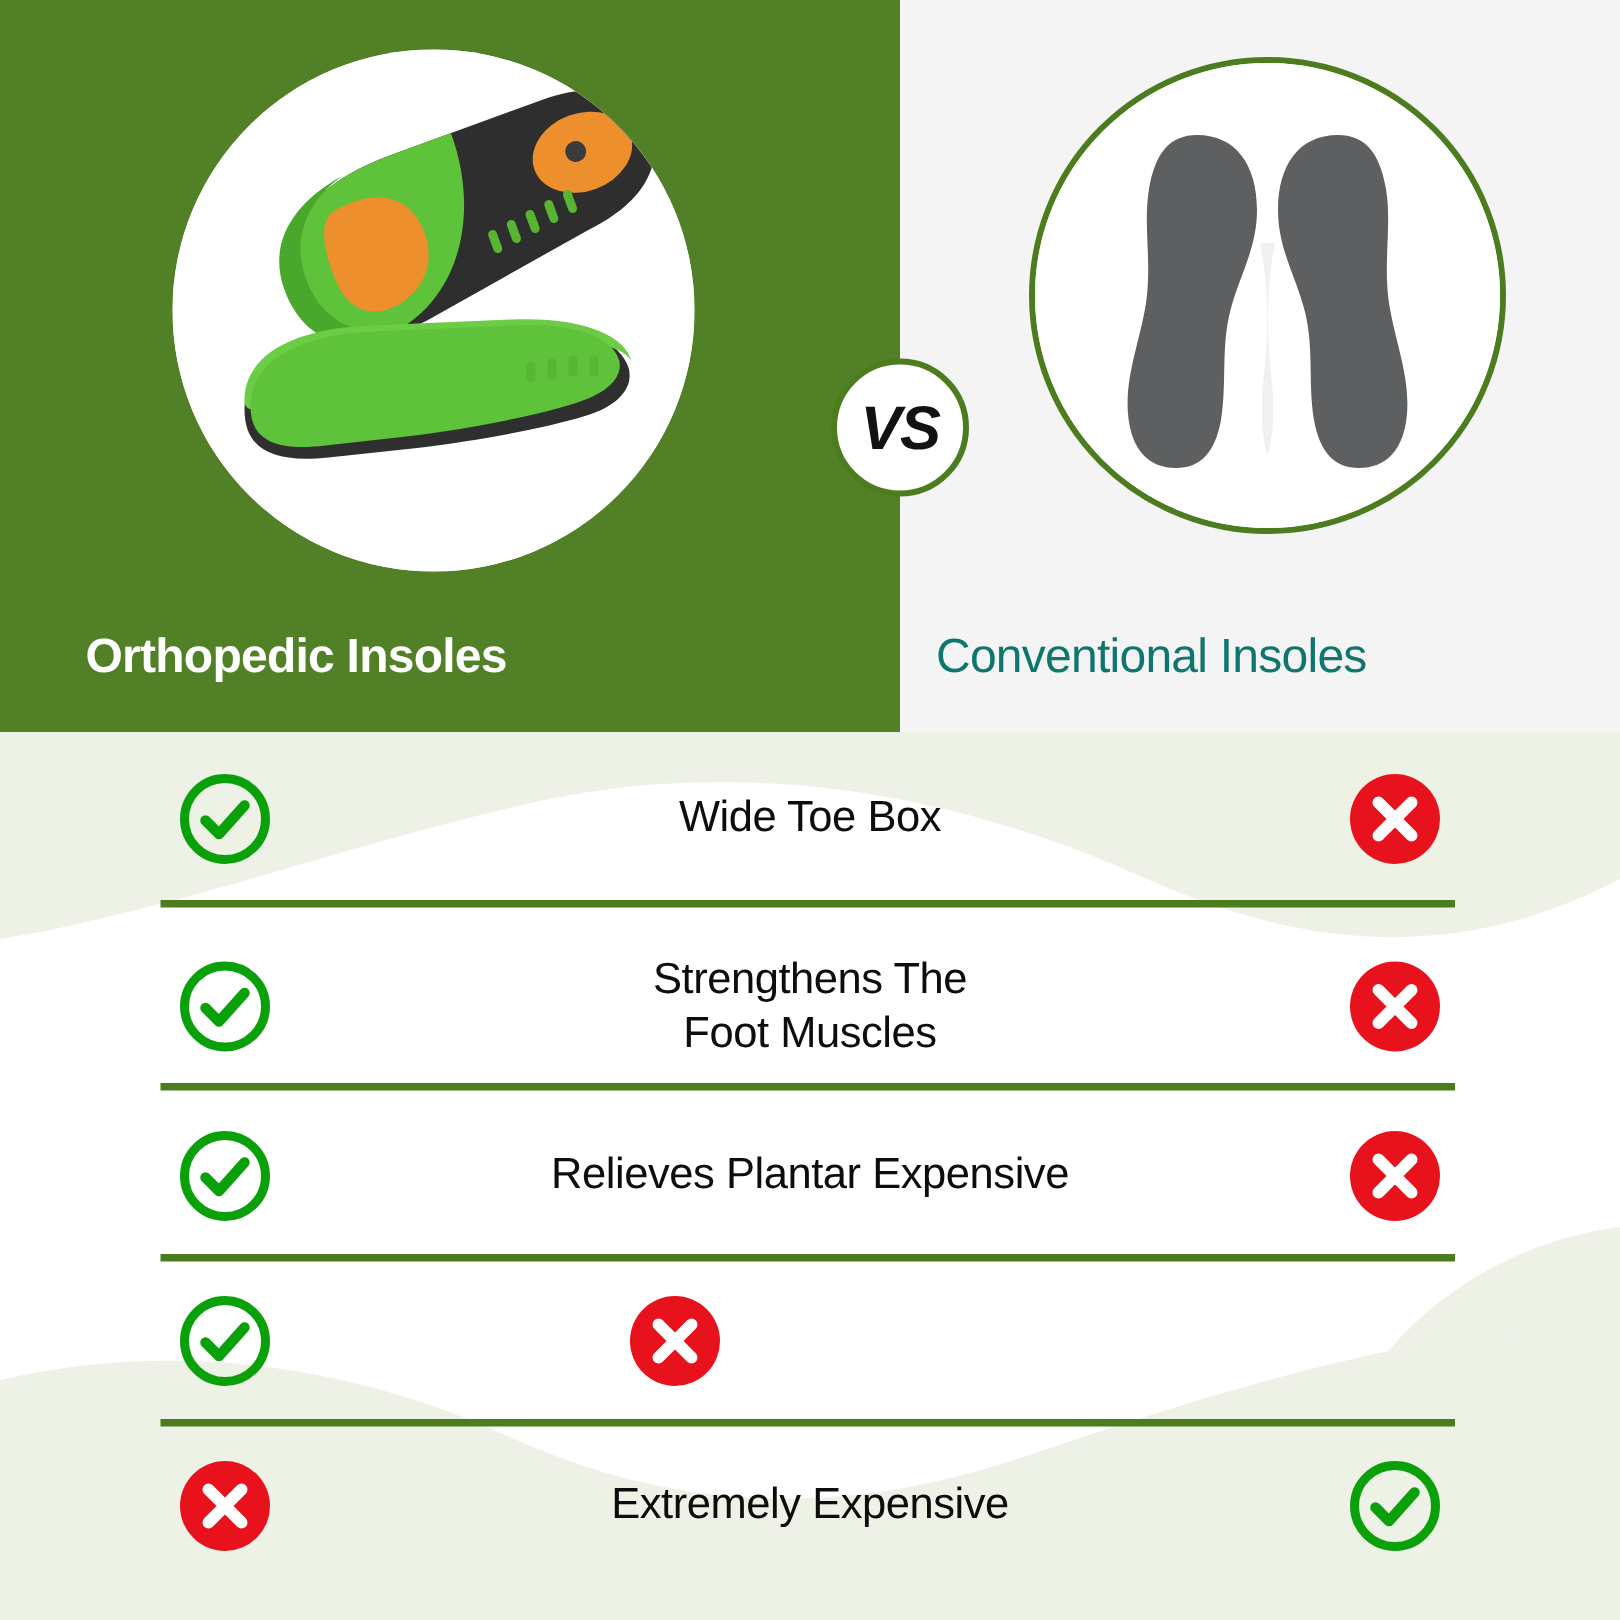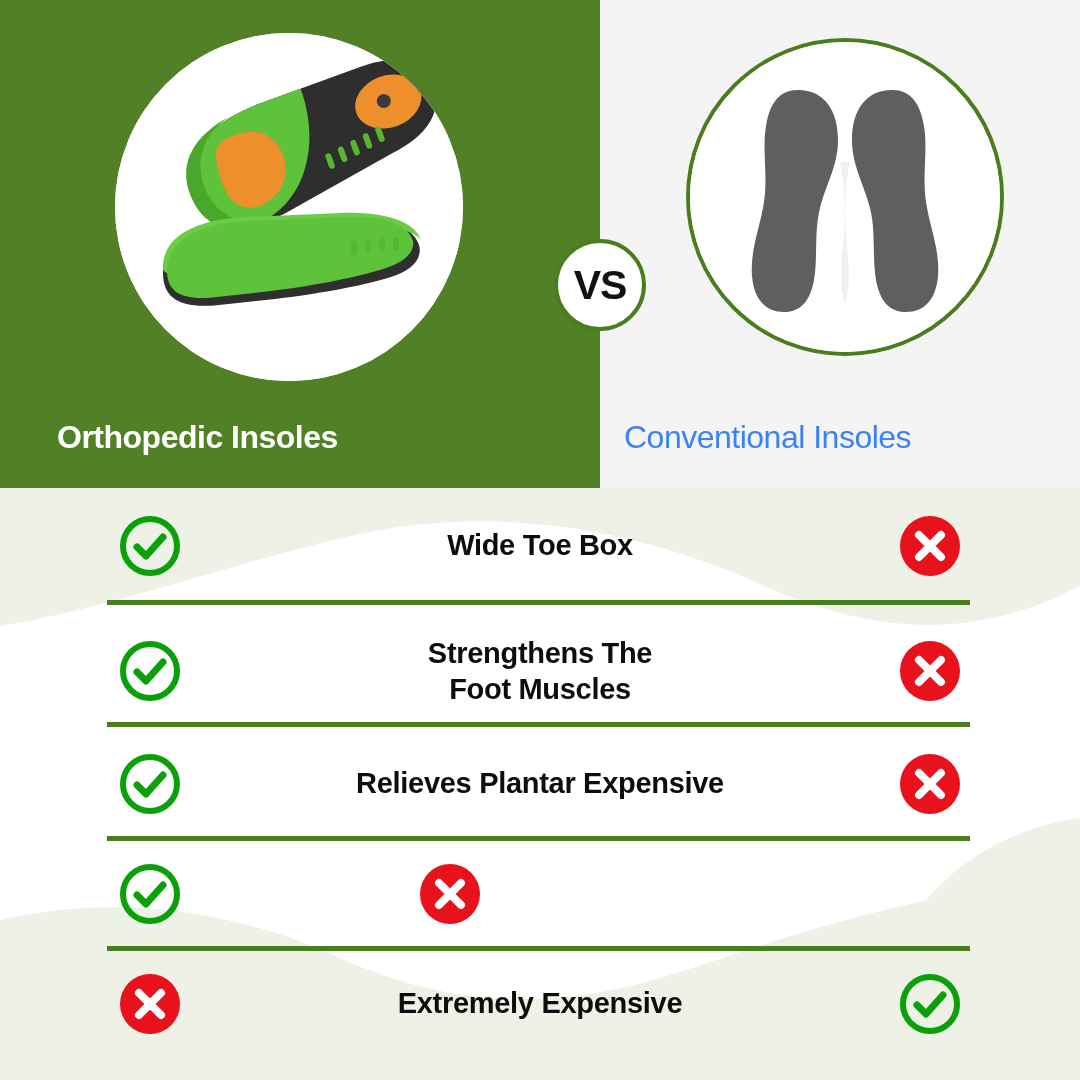--- a/index.html
+++ b/index.html
@@ -42,33 +42,33 @@
   .col-title{
     position:absolute; top:406px; height:62px;
     display:flex; align-items:center;
     font-size:32px; letter-spacing:-0.5px;
     white-space:nowrap;
   }
   #title-left{
     left:57px; color:#ffffff; font-weight:bold;
   }
   #title-right{
-    left:624px; color:#3b82f6; font-weight:400;
+    left:624px; color:#0f766e; font-weight:400;
   }
 
   
   #vs-badge{
     position:absolute; left:554px; top:239px;
     width:92px; height:92px; border-radius:50%;
     background:#ffffff; border:4px solid #4b7d1f;
     display:flex; align-items:center; justify-content:center;
     z-index:6;
   }
   #vs-badge span{
-    font-size:41px; font-weight:bold; 
+    font-size:41px; font-weight:bold; font-style:italic;
     color:#121212; letter-spacing:-1px;
   }
 
   
   #bottom-section{
     position:absolute; left:0; top:488px; width:1080px; height:592px;
     background:#ffffff; overflow:hidden;
   }
   #bottom-waves{
     position:absolute; left:0; top:0; width:1080px; height:592px;
@@ -80,21 +80,21 @@
 
   .feature-row{
     position:absolute; left:0; width:1080px;
     display:flex; align-items:center;
   }
   .cell-icon{
     width:300px; display:flex; align-items:center; justify-content:center;
   }
   .cell-label{
     flex:1; text-align:center;
-    font-size:29px; font-weight:bold; color:#0d0d0d;
+    font-size:29px; font-weight:normal; color:#0d0d0d;
     line-height:1.25; letter-spacing:-0.3px;
   }
 
   .icon-check, .icon-cross{ display:block; }
 
   .divider{
     position:absolute; left:107px; width:863px; height:5px;
     background:#4b7d1f; z-index:3;
   }
 </style>

